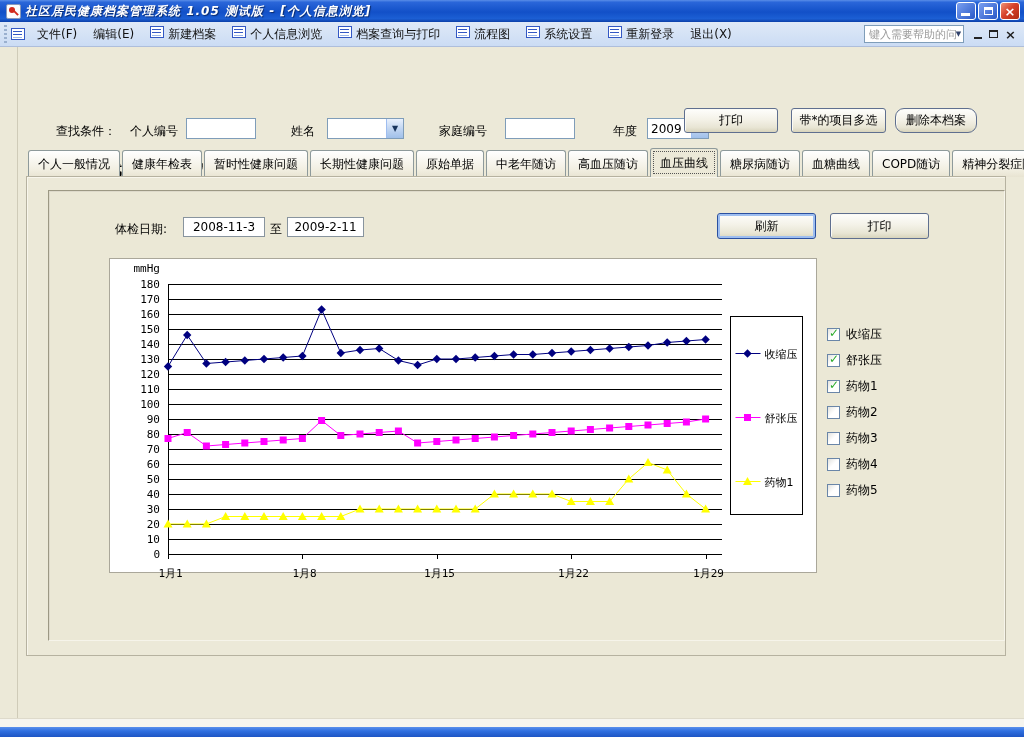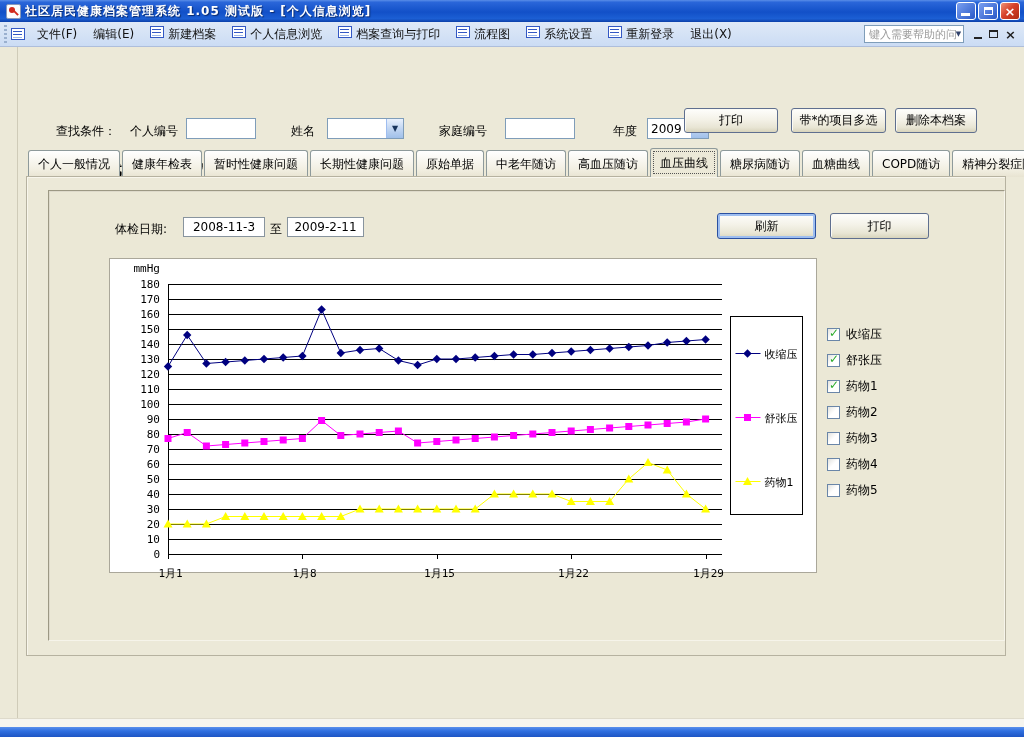--- a/index.html
+++ b/index.html
@@ -6,21 +6,21 @@
   body { font-family: "DejaVu Sans", "Liberation Sans", sans-serif; background:#000; }
   .window { position:relative; width:1024px; height:737px; overflow:hidden; background:#ece9d8; }
 
   
   .titlebar { position:absolute; left:0; top:0; width:1024px; height:22px;
     background:linear-gradient(180deg,#5a8ee8 0%,#2a66d9 10%,#1250c8 55%,#1c5fd4 85%,#0c3fa8 100%);
     display:flex; align-items:center; padding:0 4px; }
   .app-icon { width:15px; height:15px; margin:0 4px 0 2px; background:#fdfdfd; border:1px solid #8899bb; border-radius:2px; position:relative; flex:none; }
   .app-icon::before { content:''; position:absolute; left:2px; top:2px; width:6px; height:6px; background:#d22a1e; border-radius:50%; }
   .app-icon::after { content:''; position:absolute; left:6px; top:7px; width:6px; height:2px; background:#d22a1e; transform:rotate(45deg); }
-  .title-text { color:#fff; font-weight:bold; font-size:12px; letter-spacing:1px; text-shadow:1px 1px 1px #0a2a6a; white-space:nowrap; }
+  .title-text { color:#fff; font-weight:bold; font-size:12px; letter-spacing:1px; text-shadow:1px 1px 1px #0a2a6a; white-space:nowrap;font-style:italic; }
   .win-controls { margin-left:auto; display:flex; gap:2px; }
   .winbtn { width:20px; height:18px; border-radius:3px; border:1px solid #fff;
     background:linear-gradient(135deg,#7ba0f0,#2858c8); display:flex; align-items:center; justify-content:center; position:relative; cursor:default; }
   .winbtn.close { background:linear-gradient(135deg,#ef9377,#d7422a 45%,#b02a12); color:#fff; font-size:13px; font-weight:bold; line-height:1; }
   .glyph-min { position:absolute; left:4px; bottom:3px; width:9px; height:3px; background:#fff; }
   .glyph-restore { width:9px; height:8px; border:1px solid #fff; border-top:3px solid #fff; }
 
   
   .menubar { position:absolute; left:0; top:22px; width:1024px; height:25px;
     background:linear-gradient(180deg,#dfe9f7,#cbdcf4); border-bottom:1px solid #aebedb;
@@ -187,21 +187,21 @@
         </span>
     </div>
 
     <span class="patient-name">杨成武</span>
     <span class="patient-meta" style="left:128px;">男</span>
     <span class="patient-meta" style="left:153px; font-weight:normal;">51</span>
     <span class="patient-meta" style="left:172px;">岁</span>
 
     <button class="xp-button" style="left:666px; top:61px; width:94px;">打印</button>
     <button class="xp-button" style="left:773px; top:61px; width:95px;">带*的项目多选</button>
-    <button class="xp-button" style="left:877px; top:61px; width:82px;">删除本档案</button>
+    <button class="xp-button" style="left:877px; top:61px; width:82px;border-radius:9px;">删除本档案</button>
 
     <div class="tabstrip" style="top:101px;">
         <div class="tab">个人一般情况</div>
         <div class="tab">健康年检表</div>
         <div class="tab">暂时性健康问题</div>
         <div class="tab">长期性健康问题</div>
         <div class="tab">原始单据</div>
         <div class="tab">中老年随访</div>
         <div class="tab">高血压随访</div>
         <div class="tab active">血压曲线</div>

